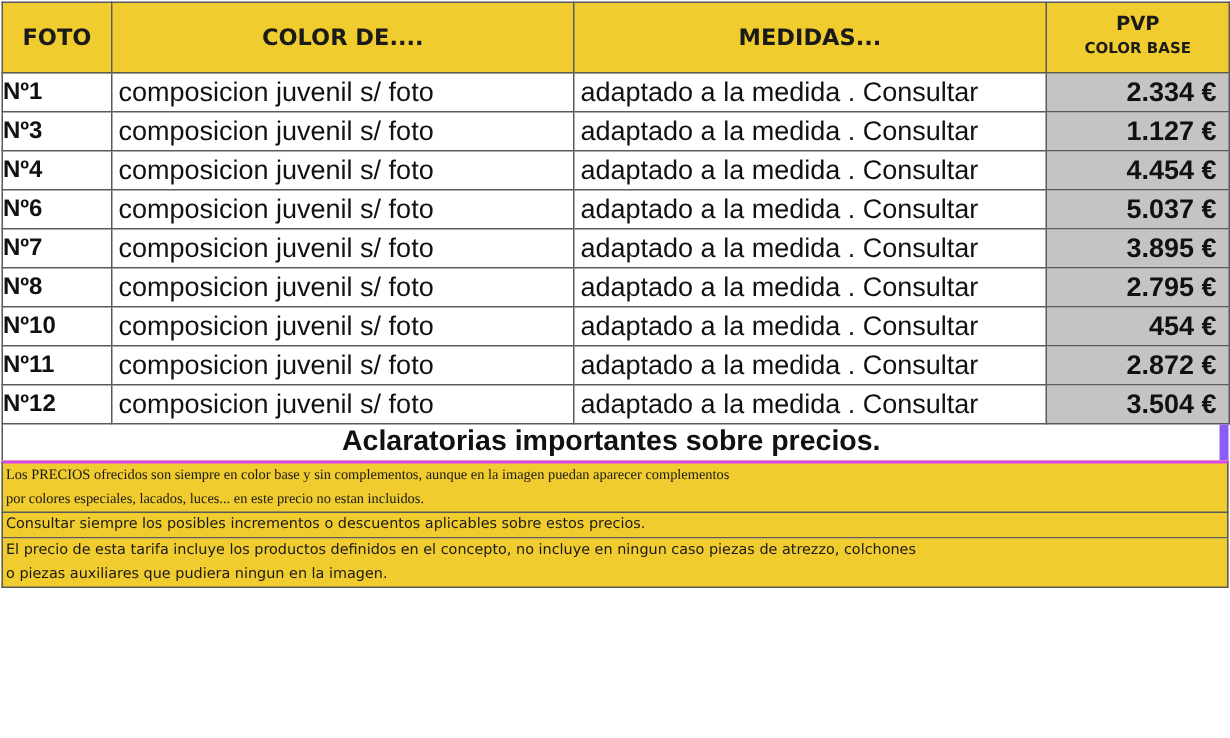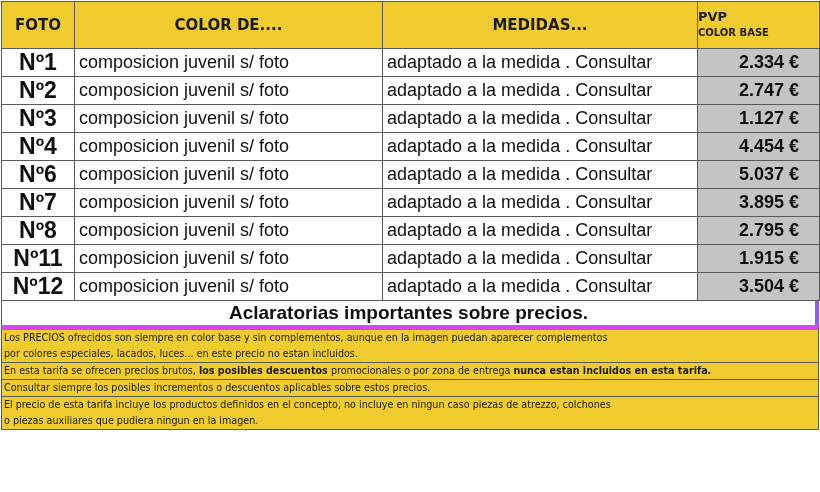--- a/index.html
+++ b/index.html
@@ -1,31 +1,31 @@
 <!DOCTYPE html>
 <html><head>
 <meta charset="utf-8">
 <style>
   * { box-sizing: border-box; margin: 0; padding: 0; }
   body { width: 820px; height: 492px; background: #ffffff; font-family: "Liberation Sans", sans-serif; overflow: hidden; position: relative; }
   .sheet { position: absolute; left: 1px; top: 1px; width: 690px; }
   table.grid { border-collapse: collapse; width: 818px; table-layout: fixed; }
   .grid th, .grid td { border: 1px solid #5a5a5a; }
   .grid thead th { background: #f0cc2e; height: 47px; font-family: "DejaVu Sans", sans-serif; font-weight: bold; color: #1a1a1a; font-size: 15px; }
-  .grid thead th.pvp { text-align: left; padding-right: 0; line-height: 16px; }
+  .grid thead th.pvp { text-align: center; padding-right: 0; line-height: 16px; }
   .grid thead th.pvp .l1 { display: block; font-size: 13px; }
   .grid thead th.pvp .l2 { display: block; font-size: 10px; }
   .grid tbody td { height: 26px; font-size: 18px; color: #111; white-space: nowrap; overflow: hidden; }
-  .grid td.foto { text-align: center; font-weight: bold; font-size: 23px; }
+  .grid td.foto { font-weight: bold; font-size: 16px; }
   .grid td.txt { padding-left: 4px; }
-  .grid td.price { background: #c4c4c4; text-align: right; padding-right: 20px; font-weight: bold; font-size: 18px; }
-  .note-title { width: 818px; height: 24px; border-left: 1px solid #5a5a5a; border-right: 4px solid #8b5cf6; text-align: center; font-weight: bold; font-size: 19px; line-height: 24px; color: #111; }
+  .grid td.price { background: #c4c4c4; text-align: right; padding-right: 8px; font-weight: bold; font-size: 18px; }
+  .note-title { width: 818px; height: 24px; border-left: 1px solid #5a5a5a; border-right: 6px solid #8b5cf6; text-align: center; font-weight: bold; font-size: 19px; line-height: 24px; color: #111; }
   .notes { width: 818px; }
   .note { background: #f0cc2e; border: 1px solid #5a5a5a; border-top: none; font-family: "DejaVu Sans", sans-serif; font-size: 9.6px; color: #1a1a1a; padding-left: 2px; line-height: 16px; white-space: nowrap; overflow: hidden; }
-  .note:first-child { border-top: 5px solid #d946ef; }
+  .note:first-child { border-top: 2px solid #d946ef; font-family: Liberation Serif, serif; }
   .note b { font-weight: bold; }
 </style>
 </head>
 <body>
 
 <div class="sheet">
   <table class="grid">
     <colgroup>
       <col style="width:73px">
       <col style="width:308px">
@@ -44,26 +44,20 @@
       </tr>
     </thead>
     <tbody id="rows">
         <tr>
           <td class="foto">Nº1</td>
           <td class="txt">composicion juvenil s/ foto</td>
           <td class="txt">adaptado a la medida . Consultar</td>
           <td class="price">2.334 €</td>
         </tr>
         <tr>
-          <td class="foto">Nº2</td>
-          <td class="txt">composicion juvenil s/ foto</td>
-          <td class="txt">adaptado a la medida . Consultar</td>
-          <td class="price">2.747 €</td>
-        </tr>
-        <tr>
           <td class="foto">Nº3</td>
           <td class="txt">composicion juvenil s/ foto</td>
           <td class="txt">adaptado a la medida . Consultar</td>
           <td class="price">1.127 €</td>
         </tr>
         <tr>
           <td class="foto">Nº4</td>
           <td class="txt">composicion juvenil s/ foto</td>
           <td class="txt">adaptado a la medida . Consultar</td>
           <td class="price">4.454 €</td>
@@ -80,43 +74,46 @@
           <td class="txt">adaptado a la medida . Consultar</td>
           <td class="price">3.895 €</td>
         </tr>
         <tr>
           <td class="foto">Nº8</td>
           <td class="txt">composicion juvenil s/ foto</td>
           <td class="txt">adaptado a la medida . Consultar</td>
           <td class="price">2.795 €</td>
         </tr>
         <tr>
+          <td class="foto">Nº10</td>
+          <td class="txt">composicion juvenil s/ foto</td>
+          <td class="txt">adaptado a la medida . Consultar</td>
+          <td class="price">454 €</td>
+        </tr>
+        <tr>
           <td class="foto">Nº11</td>
           <td class="txt">composicion juvenil s/ foto</td>
           <td class="txt">adaptado a la medida . Consultar</td>
-          <td class="price">1.915 €</td>
+          <td class="price">2.872 €</td>
         </tr>
         <tr>
           <td class="foto">Nº12</td>
           <td class="txt">composicion juvenil s/ foto</td>
           <td class="txt">adaptado a la medida . Consultar</td>
           <td class="price">3.504 €</td>
         </tr>
       </tbody>
   </table>
 
   <div class="note-title">Aclaratorias importantes sobre precios.</div>
 
   <div class="notes">
     <div class="note">
       <div>Los PRECIOS ofrecidos son siempre en color base y sin complementos,  aunque en la imagen puedan aparecer complementos</div>
       <div>por colores especiales, lacados, luces...  en este precio no estan incluidos.</div>
     </div>
-    <div class="note">
-      <span>En esta tarifa se ofrecen precios brutos,  </span><b>los posibles descuentos</b><span> promocionales o por zona de entrega </span><b>nunca estan incluidos en esta tarifa.</b>
-    </div>
     <div class="note">Consultar siempre los posibles incrementos o descuentos aplicables sobre estos precios.</div>
     <div class="note">
       <div>El precio de esta tarifa incluye los productos definidos en el concepto,  no incluye en ningun caso piezas de atrezzo, colchones</div>
       <div>o piezas auxiliares que pudiera ningun en la imagen.</div>
     </div>
   </div>
 </div>
 
 </body></html>

